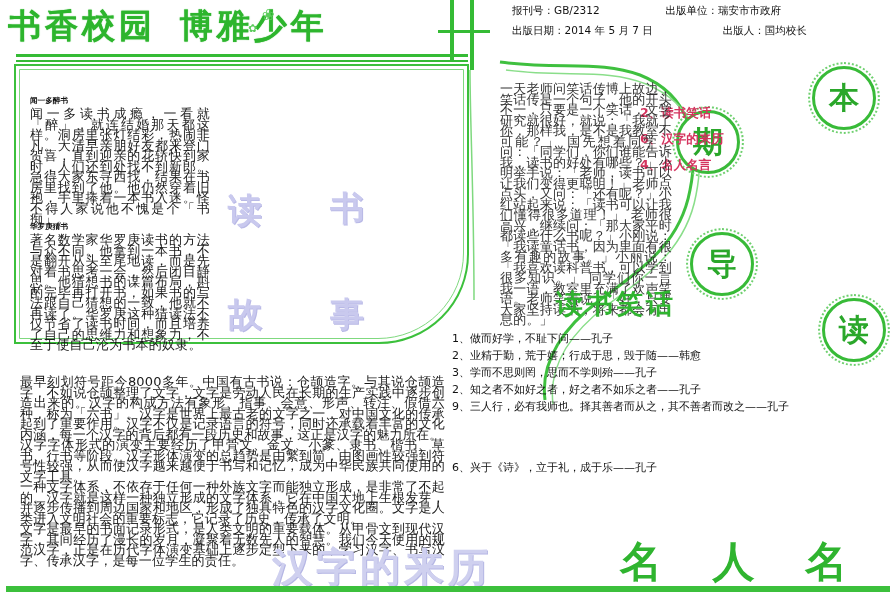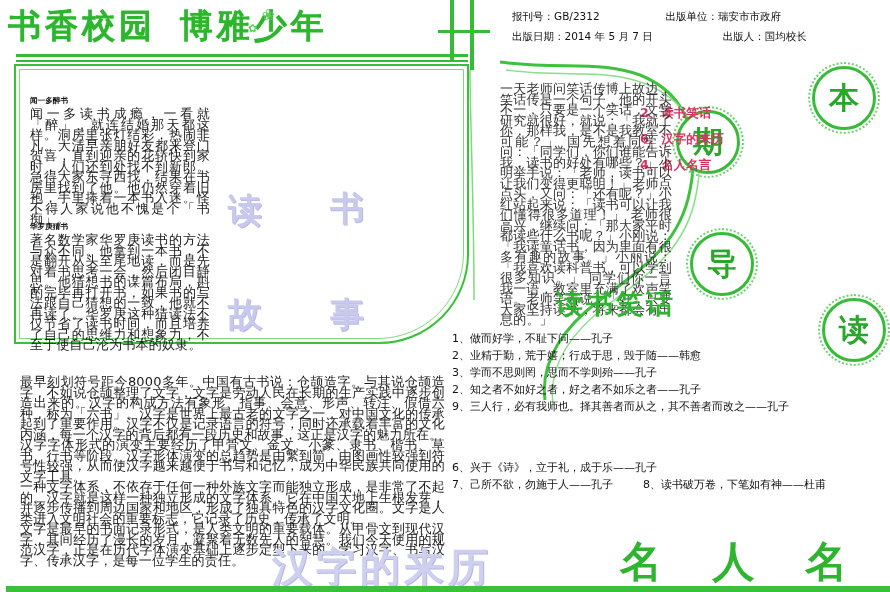--- a/index.html
+++ b/index.html
@@ -23,21 +23,21 @@
   #masthead{
     left:8px;top:4px;width:470px;height:52px;
     font-family:Liberation Mono, monospace;
     font-size:33px;font-weight:bold;color:#2db52d;
     letter-spacing:4px;white-space:nowrap;
     text-shadow:0 0 1px #2db52d;
   }
   .hdr-rule{background:#35bb35;position:absolute;}
 
   #issue-info{
-    left:512px;top:6px;width:372px;
+    left:512px;top:0;width:372px;
     font-size:10.5px;color:#111;line-height:20px;
   }
   #issue-info .row{display:flex;gap:26px;}
   #issue-info .lbl{white-space:nowrap;}
   #issue-info .val{white-space:nowrap;}
 
   
   #left-frame{
     left:14px;top:64px;width:455px;height:280px;
     border:2px solid #3cc03c;border-radius:0 0 90px 0;
@@ -172,24 +172,20 @@
 
   <div class="abs" id="jokes-list">
     <div class="joke">1、做而好学，不耻下问——孔子</div>
     <div class="joke">2、业精于勤，荒于嬉；行成于思，毁于随——韩愈</div>
     <div class="joke">3、学而不思则罔，思而不学则殆——孔子</div>
     <div class="joke">2、知之者不如好之者，好之者不如乐之者——孔子</div>
     <div class="joke">9、三人行，必有我师也。择其善者而从之，其不善者而改之——孔子</div>
     <div style="display:flex;gap:18px;">
       <div class="joke" style="flex:0 0 auto;margin-top:44px;">6、兴于《诗》，立于礼，成于乐——孔子</div>
     </div>
-    <div style="display:flex;gap:30px;">
-      <div class="joke">7、己所不欲，勿施于人——孔子</div>
-      <div class="joke">8、读书破万卷，下笔如有神——杜甫</div>
-    </div>
   </div>
 
   <div class="abs" id="hanzi-title">汉字的来历</div>
   <div class="abs" id="mingyan-title">名 人 名 言</div>
 
   <div class="abs" style="left:0;top:586px;width:890px;height:6px;background:#3cc03c;"></div>
   <div class="abs" style="left:0;top:0;width:6px;height:592px;background:#ffffff;"></div>
 
 </div>
 

